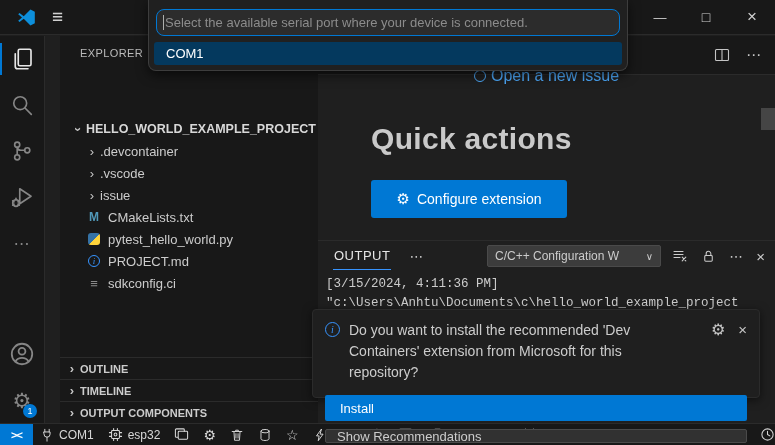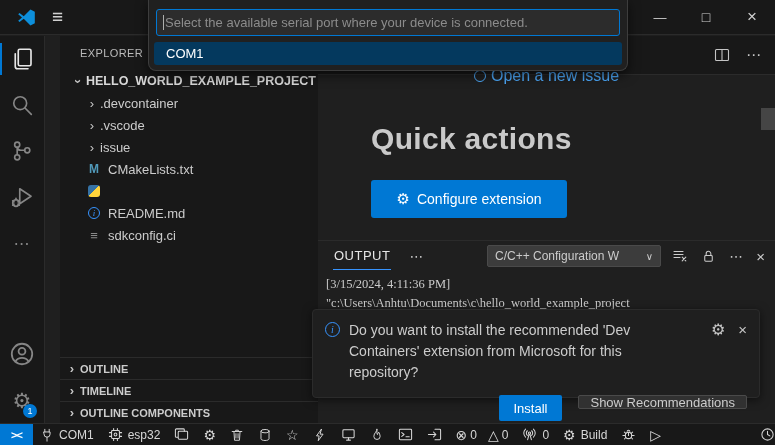--- a/index.html
+++ b/index.html
@@ -25,21 +25,21 @@
   .ab-more { font-size:16px; letter-spacing:1px; }
   .ab-bottom { margin-top:auto; display:flex; flex-direction:column; }
   .ab-gear { font-size:21px; line-height:1; }
   .gear-badge { position:absolute; right:7px; bottom:5px; width:14px; height:14px; border-radius:50%; background:#0078d4; color:#fff; font-size:9px; display:flex; align-items:center; justify-content:center; }
 
   
   .sidebar { position:absolute; left:60px; top:36px; width:271px; height:387px; background:#181818; border-right:1px solid #2b2b2b; }
   .sb-header { height:34px; display:flex; align-items:center; padding-left:20px; font-size:11px; letter-spacing:.4px; color:#bbbbbb; }
   .tree { position:absolute; top:34px; left:0; right:0; }
   .tree-row { height:22px; display:flex; align-items:center; font-size:13px; color:#cccccc; }
-  .tree-row.root { font-weight:bold; color:#d8d8d8; font-size:12.5px; }
+  .tree-row.root { font-weight:bold; color:#d8d8d8; font-size:12.5px;margin-top:48px; }
   .tw { width:16px; display:flex; justify-content:center; color:#c5c5c5; flex:none; }
   .chev { font-size:13px; color:#c5c5c5; display:inline-block; }
   .chev.down { transform:rotate(90deg); }
   .fi { width:16px; height:16px; margin-right:6px; flex:none; display:flex; align-items:center; justify-content:center; }
   .fi-cmake { color:#519aba; font-weight:bold; font-size:12px; }
   .fi-py { width:12px; height:12px; border-radius:3px; background:linear-gradient(135deg,#3572A5 50%,#ffd43b 50%); }
   .fi-info { width:12px; height:12px; border-radius:50%; border:1px solid #3794ff; color:#3794ff; font-size:9px; font-style:italic; display:flex; align-items:center; justify-content:center; font-family:"Liberation Serif",serif; }
   .fi-cfg { color:#8a8a8a; font-size:13px; }
   .sb-sections { position:absolute; bottom:0; left:0; right:0; }
   .sb-section { height:22px; border-top:1px solid #2b2b2b; display:flex; align-items:center; padding-left:4px; font-size:11px; font-weight:bold; color:#cccccc; }
@@ -57,47 +57,47 @@
 
   
   .panel { position:absolute; left:0; right:0; top:204px; bottom:0; border-top:1px solid #2b2b2b; background:#1f1f1f; }
   .panel-header { height:29px; display:flex; align-items:center; padding-left:15px; }
   .panel-tab { font-size:13px; letter-spacing:.5px; color:#e7e7e7; padding:7px 1px 6px; border-bottom:1px solid #3794ff; }
   .ph-more { margin-left:18px; font-size:14px; color:#c5c5c5; }
   .channel-select { position:absolute; left:169px; top:4px; height:22px; width:174px; background:#3c3c3c; border:1px solid #4a4a4a; border-radius:2px; display:flex; align-items:center; padding:0 7px; font-size:12px; color:#cccccc; }
   .channel-select .cv { margin-left:auto; font-size:10px; color:#cccccc; }
   .ph-icons { position:absolute; right:10px; top:4px; height:22px; display:flex; align-items:center; gap:13px; color:#cccccc; }
   .ph-x { font-size:15px; }
-  .panel-body { padding:5px 0 0 8px; font-family:Liberation Serif, serif; font-size:12.5px; line-height:19px; color:#cccccc; white-space:nowrap; overflow:hidden; }
+  .panel-body { padding:5px 0 0 8px; font-family:Liberation Mono, monospace; font-size:12.5px; line-height:19px; color:#cccccc; white-space:nowrap; overflow:hidden; }
 
   
   .statusbar { position:absolute; left:0; right:0; top:423px; height:22px; background:#181818; border-top:1px solid #2b2b2b; display:flex; align-items:center; font-size:12px; color:#d7d7d7; overflow:hidden; }
   .sb-remote { width:33px; height:22px; background:#0078d4; color:#ffffff; display:flex; align-items:center; justify-content:center; font-size:11px; font-weight:bold; letter-spacing:-1px; }
   .sbi { display:flex; align-items:center; gap:5px; padding:0 7px; height:22px; }
   .sbi .g { font-size:14px; line-height:1; }
   .sbi.counts { gap:3px; }
   .sbi.counts .sp { width:5px; }
   .sb-history { margin-left:auto; margin-right:-7px; }
 
   
   .quickinput { position:absolute; left:148px; top:0; width:480px; z-index:100; background:#202020; border:1px solid #3d3d3d; border-top:none; border-radius:0 0 8px 8px; box-shadow:0 4px 12px rgba(0,0,0,.6); padding-bottom:5px; }
-  .qi-input { margin:9px 7px 6px; height:27px; background:#2c2c2c; border:1px solid #0078d4; border-radius:3px; display:flex; align-items:center; padding:0 6px; overflow:hidden; }
+  .qi-input { margin:9px 7px 6px; height:27px; background:#2c2c2c; border:1px solid #0078d4; border-radius:8px; display:flex; align-items:center; padding:0 6px; overflow:hidden; }
   .qi-caret { width:1px; height:15px; background:#aeafad; margin-right:1px; flex:none; }
   .qi-ph { font-size:13px; color:#8c8c8c; white-space:nowrap; }
   .qi-item { height:23px; margin:0 5px; background:#04395e; border-radius:3px; display:flex; align-items:center; padding-left:12px; font-size:13px; color:#ffffff; }
 
   
   .notification { position:absolute; left:312px; top:309px; width:448px; height:89px; z-index:90; background:#1f1f1f; border:1px solid #2b2b2b; border-radius:4px; box-shadow:0 2px 10px rgba(0,0,0,.55); padding:10px 12px; }
   .ntf-row { display:flex; align-items:flex-start; }
   .ntf-info { width:15px; height:15px; border-radius:50%; border:1px solid #3794ff; color:#3794ff; font-size:10px; font-style:italic; font-family:"Liberation Serif",serif; display:flex; align-items:center; justify-content:center; margin-top:2px; flex:none; }
   .ntf-msg { margin-left:9px; width:340px; font-size:14px; line-height:21px; color:#cccccc; }
   .ntf-icons { margin-left:auto; display:flex; gap:13px; color:#c5c5c5; align-items:center; }
   .ntf-gear { font-size:16px; }
   .ntf-x { font-size:15px; }
-  .ntf-btns { display:flex; justify-content:flex-end; gap:16px; margin-top:12px; }
+  .ntf-btns { display:flex; justify-content:flex-end; gap:8px; margin-top:12px;flex-direction:column; }
   .btn-install { height:26px; padding:0 15px; background:#0078d4; border-radius:2px; color:#fff; font-size:13px; display:flex; align-items:center; cursor:pointer; }
   .btn-secondary { height:14px; padding:0 11px; background:#313131; border:1px solid #4a4a4a; border-radius:2px; color:#cccccc; font-size:13px; display:flex; align-items:center; cursor:pointer; }
 </style>
 </head>
 <body>
 
 <div class="titlebar">
   <svg class="vscode-logo" width="19" height="19" viewBox="0 0 24 24">
     <polygon points="1.5,8 3.2,6.3 8.5,10.3 17,2 22.5,4.6 22.5,19.4 17,22 8.5,13.7 3.2,17.7 1.5,16 6.3,12" fill="#0d8fdb"></polygon>
   </svg>
@@ -181,26 +181,27 @@
       <span>issue</span>
     </div>
     <div class="tree-row" style="padding-left:26px;">
       <span class="fi fi-cmake">M</span>
       <span>CMakeLists.txt</span>
     </div>
     <div class="tree-row" style="padding-left:26px;">
       <span class="fi">
           <span class="fi-py"></span>
         </span>
+      <span>pytest_hello_world.py</span>
     </div>
     <div class="tree-row" style="padding-left:26px;">
       <span class="fi">
           <span class="fi-info">i</span>
         </span>
-      <span>README.md</span>
+      <span>PROJECT.md</span>
     </div>
     <div class="tree-row" style="padding-left:26px;">
       <span class="fi fi-cfg">≡</span>
       <span>sdkconfig.ci</span>
     </div>
   </div>
   <div class="sb-sections">
     <div class="sb-section">
       <span class="tw">
           <span class="chev">›</span>
@@ -210,21 +211,21 @@
     <div class="sb-section">
       <span class="tw">
           <span class="chev">›</span>
         </span>
       <span>TIMELINE</span>
     </div>
     <div class="sb-section">
       <span class="tw">
           <span class="chev">›</span>
         </span>
-      <span>OUTLINE COMPONENTS</span>
+      <span>OUTPUT COMPONENTS</span>
     </div>
   </div>
 </div>
 
 <div class="main">
   <div class="tabstrip">
     <svg class="ico" width="16" height="16" viewBox="0 0 16 16">
         <rect x="1.5" y="2.5" width="13" height="11" rx="1"></rect>
         <line x1="8" y1="2.5" x2="8" y2="13.5"></line>
       </svg>

